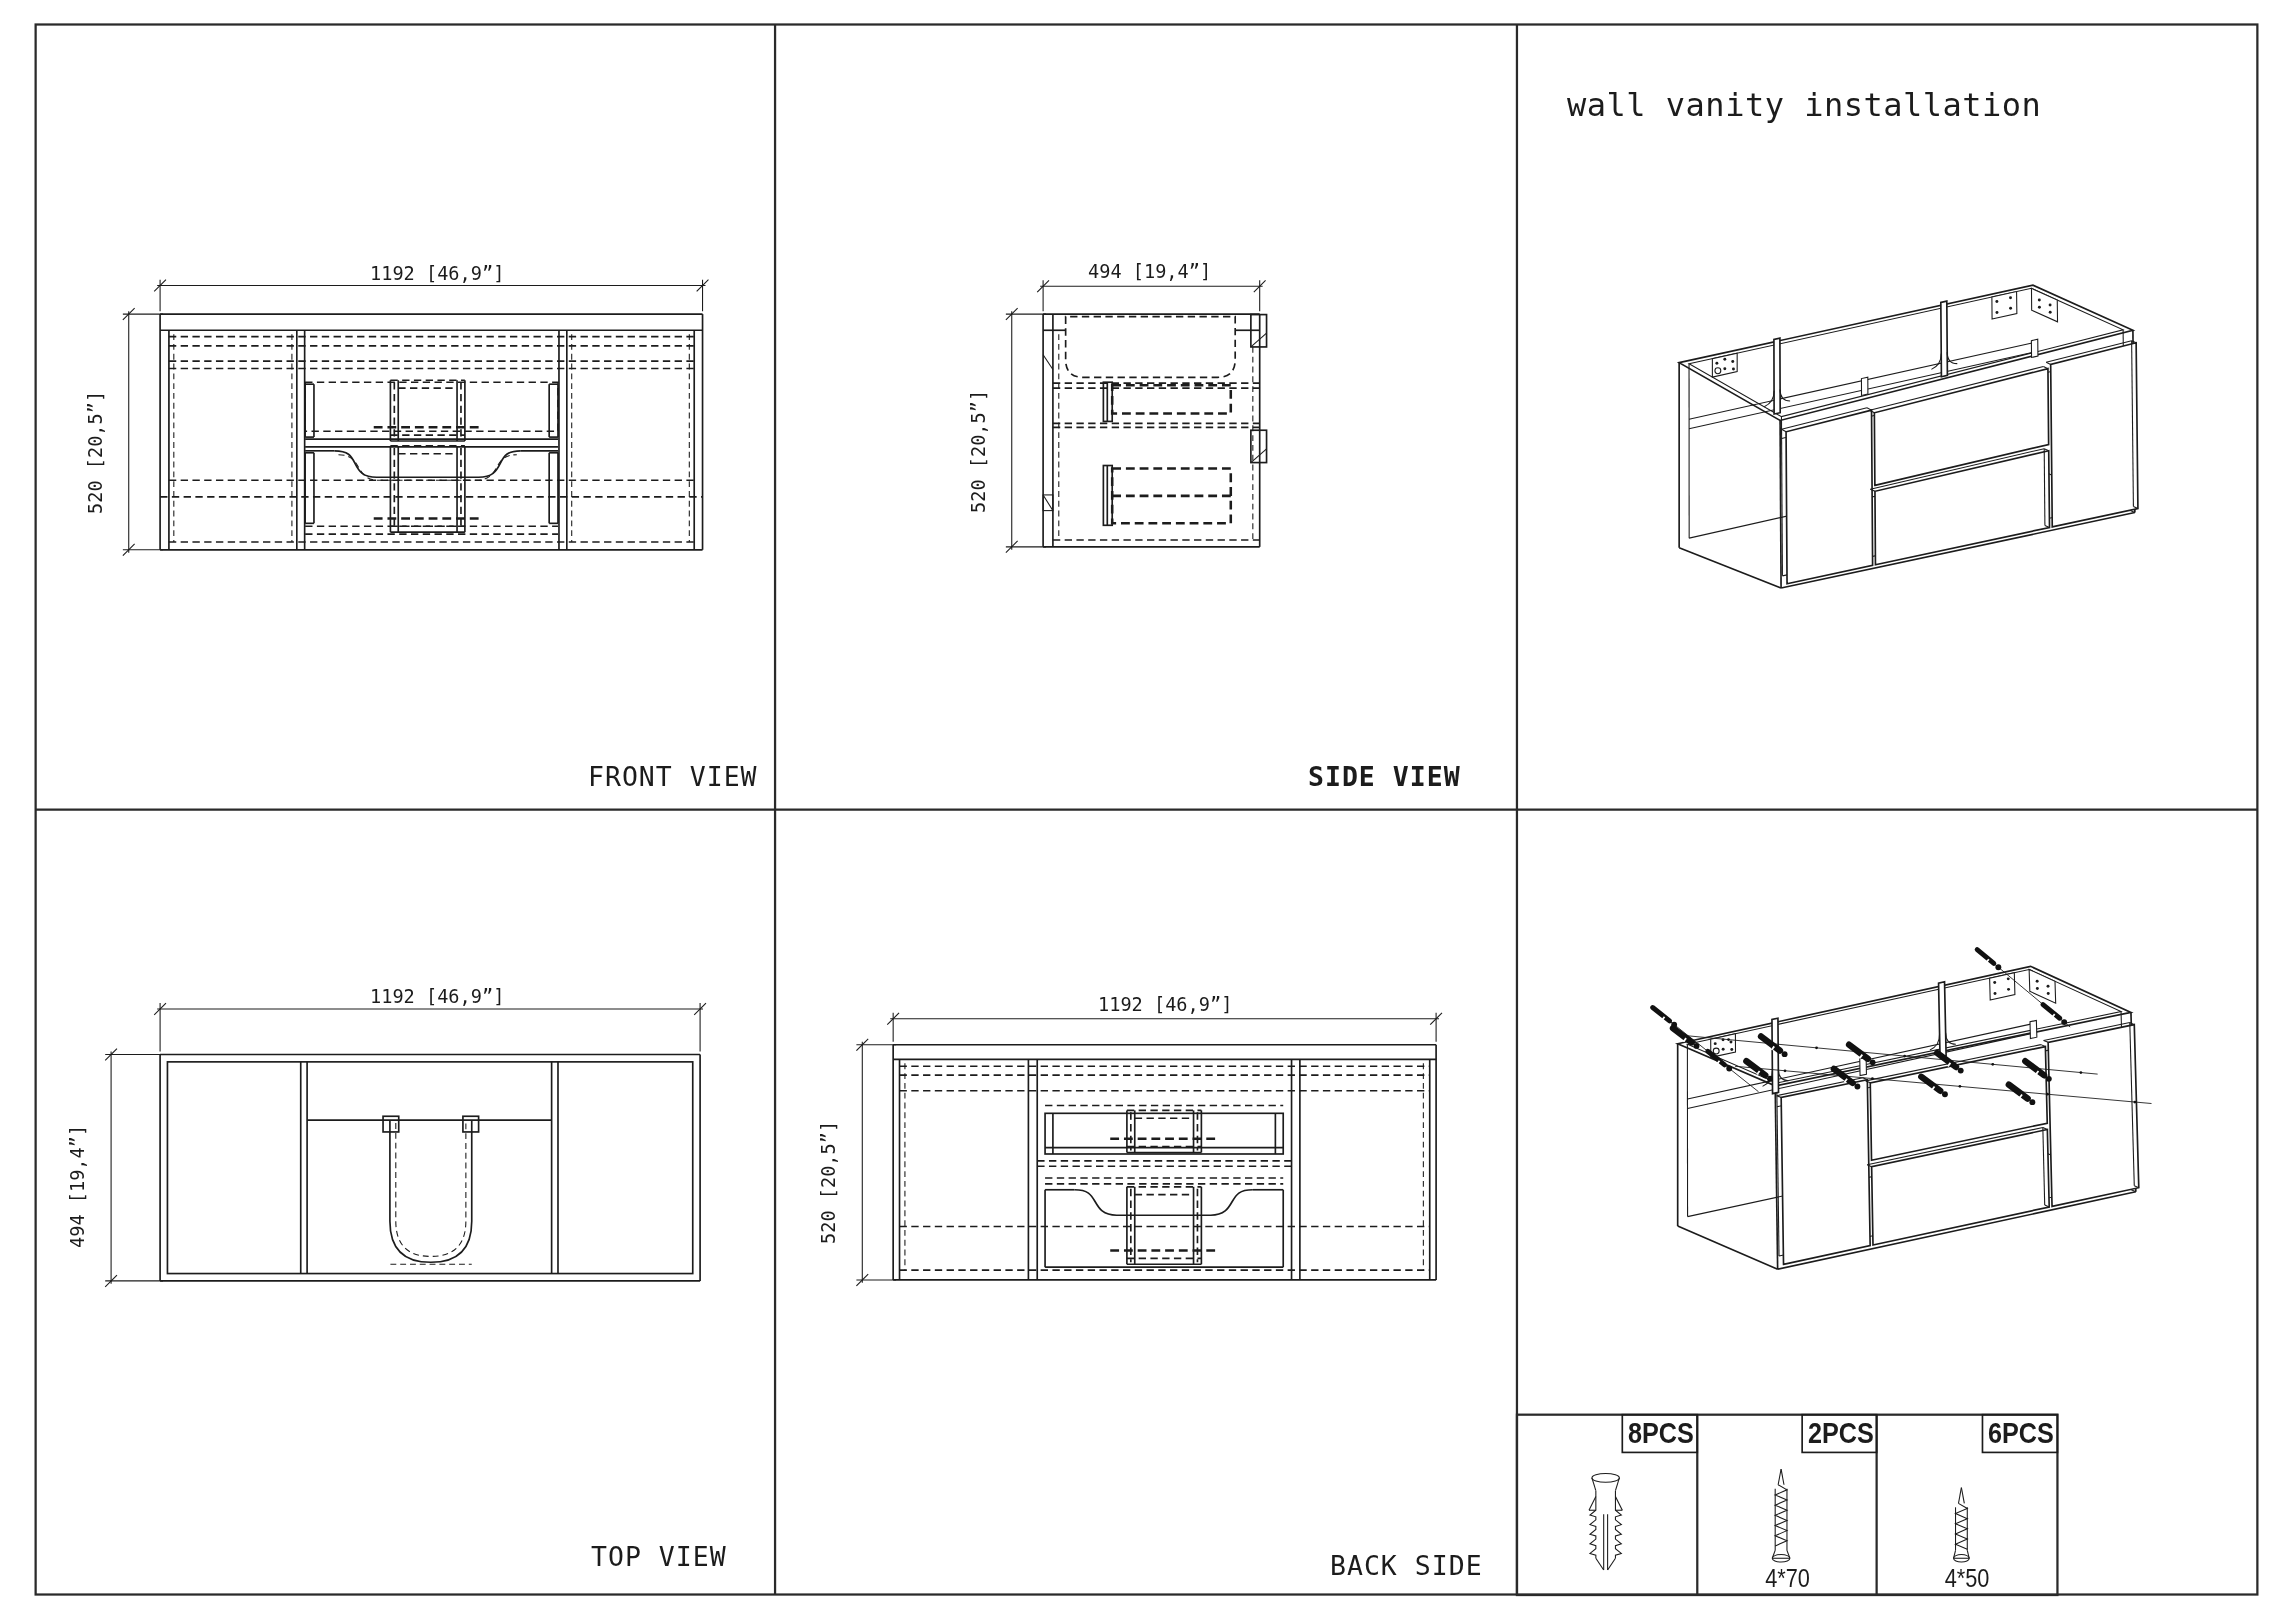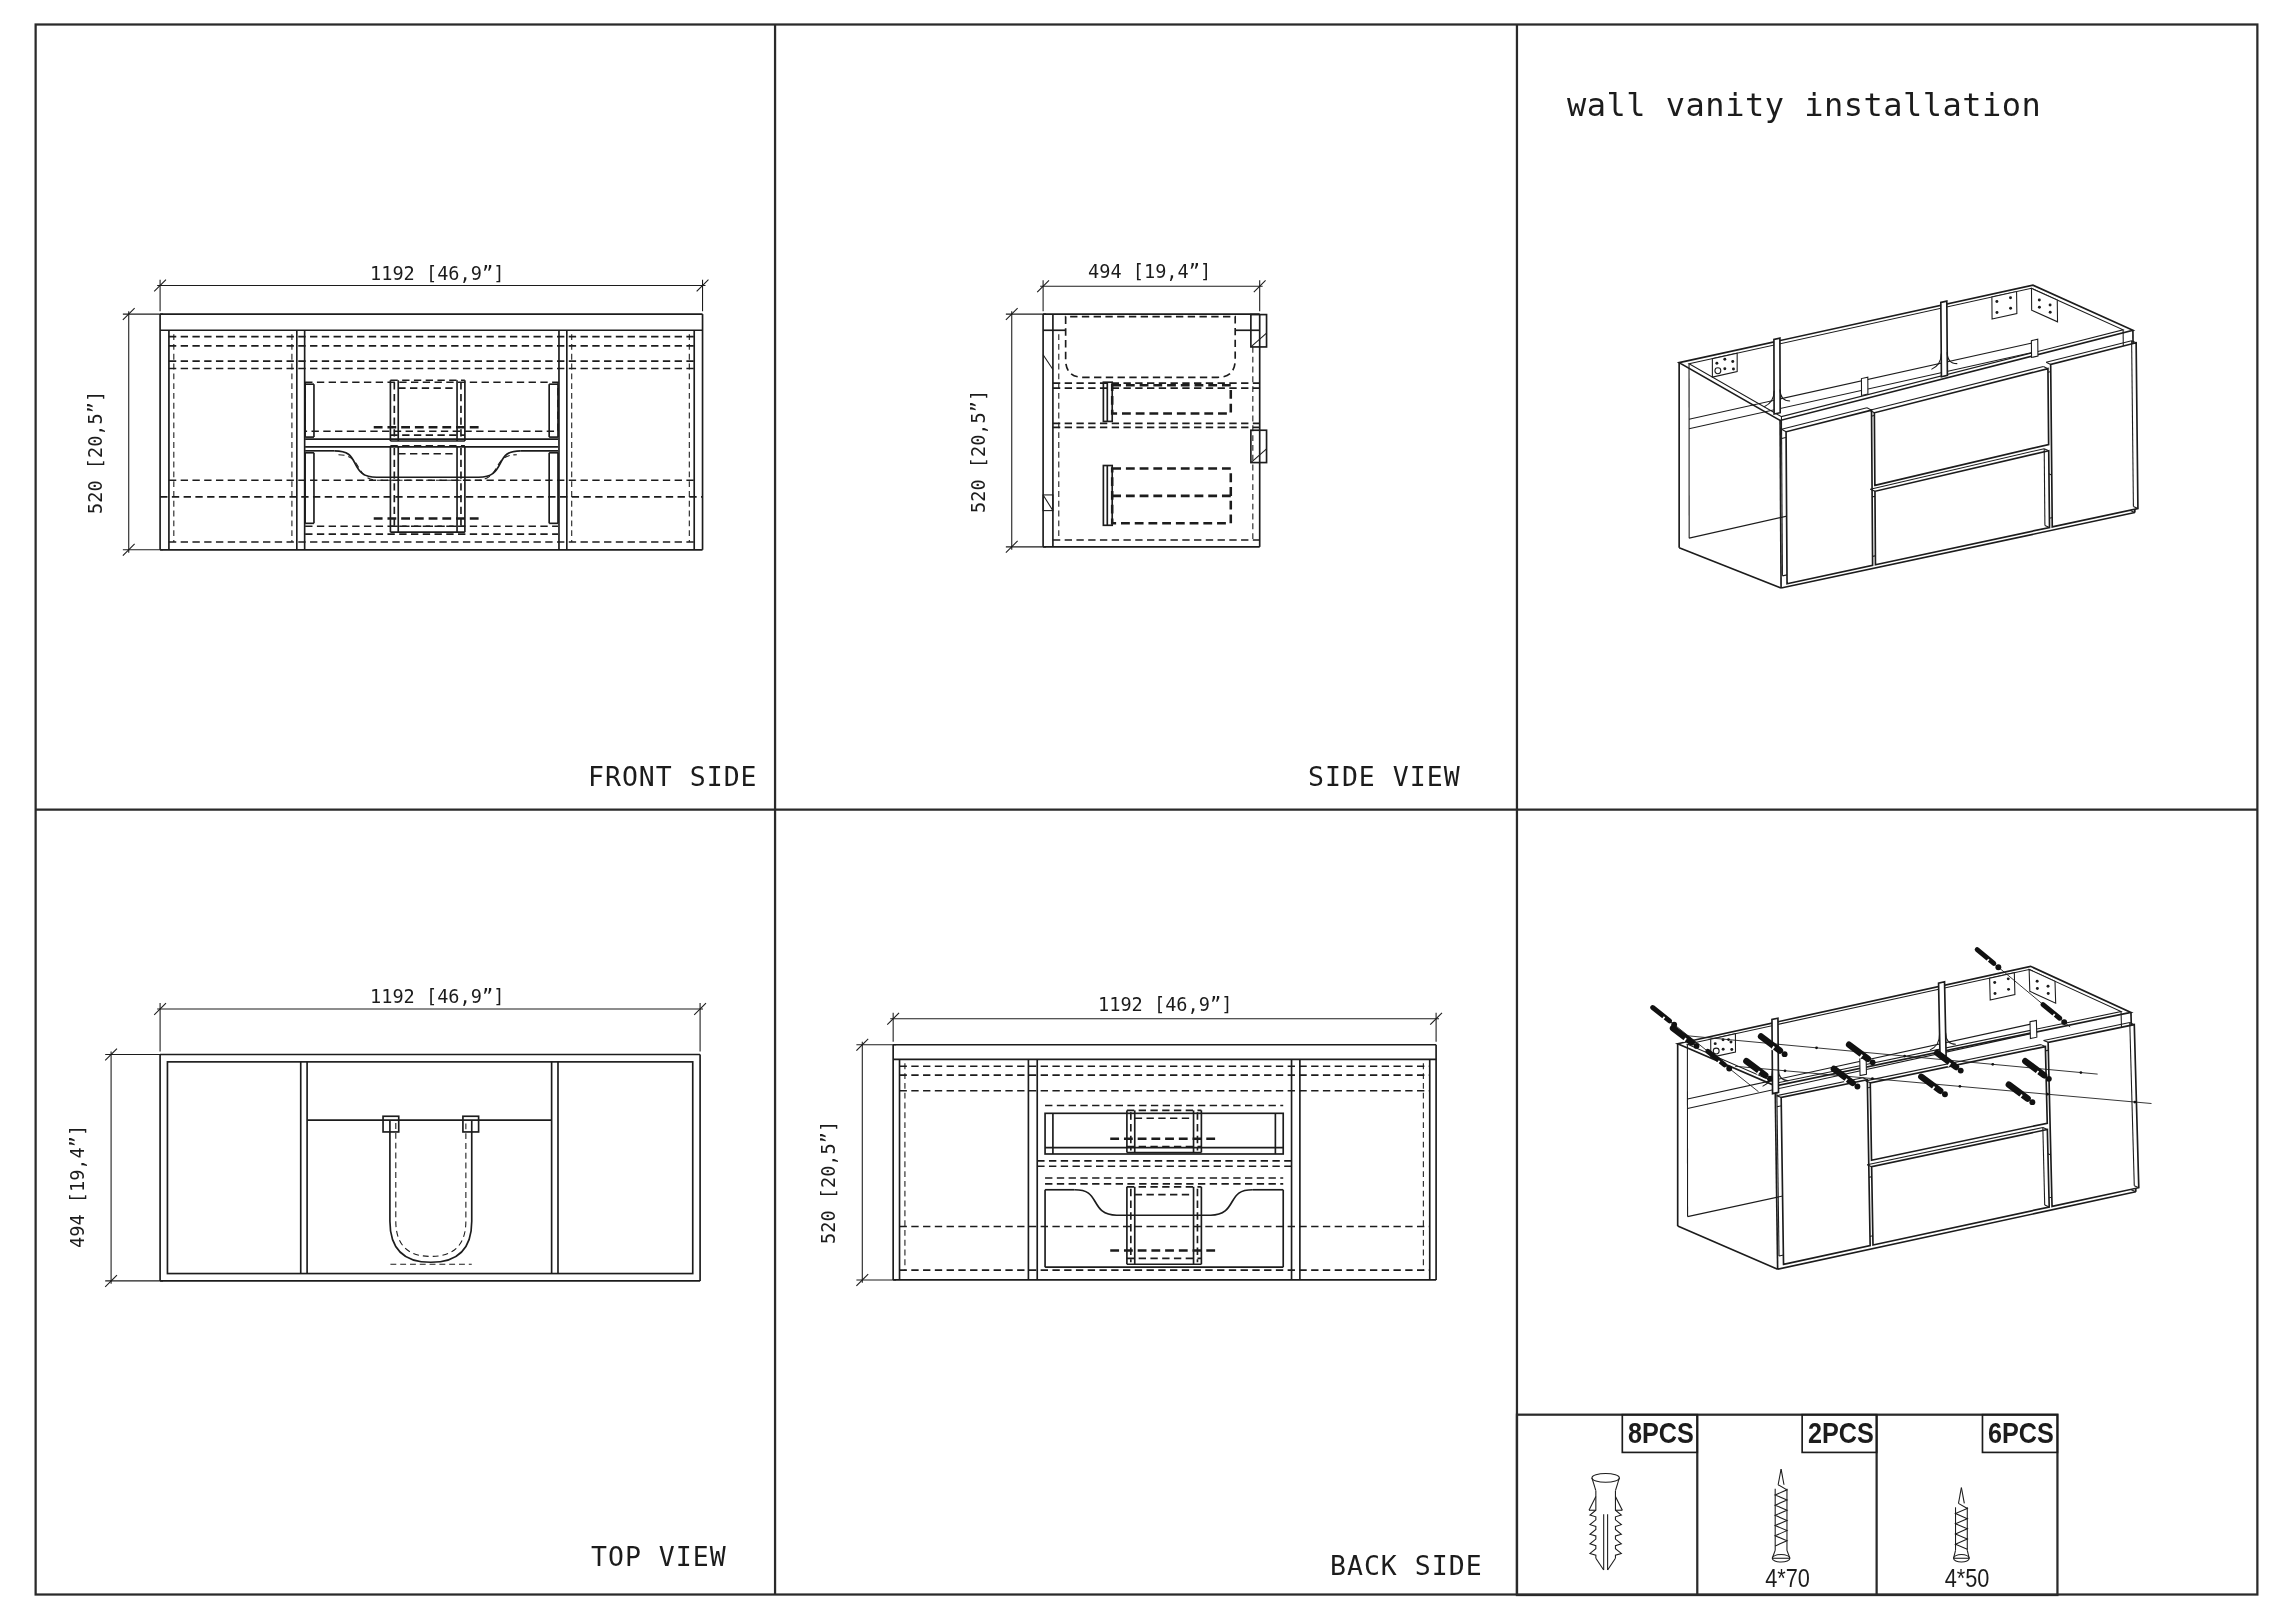--- a/index.html
+++ b/index.html
@@ -476,27 +476,27 @@
 <line class="sthin" x1="1995.0" y1="1582.0" x2="1993.0" y2="1590.0"></line>
 <line class="sthin" x1="2007.0" y1="1582.0" x2="2009.0" y2="1590.0"></line>
 <ellipse class="sthin" cx="2001" cy="1590" rx="8" ry="3.8" fill="none"></ellipse>
 <line class="sthin" x1="1993.0" y1="1590.0" x2="2009.0" y2="1590.0"></line>
 </g>
   </svg>
 
   <div class="cell">
     <div class="dim" style="left:370px; top:263px;">1192 [46,9”]</div>
     <div class="dim dimv" style="left:106px; top:493px;">520 [20,5”]</div>
-    <div class="lbl" style="left:588px; top:761px;">FRONT SIDE</div>
+    <div class="lbl" style="left:588px; top:761px;">FRONT VIEW</div>
   </div>
 
   <div class="cell">
     <div class="dim" style="left:1088px; top:261px;">494 [19,4”]</div>
     <div class="dim dimv" style="left:989px; top:492px;">520 [20,5”]</div>
-    <div class="lbl" style="left:1308px; top:761px;">SIDE VIEW</div>
+    <div class="lbl" style="left:1308px; top:761px;font-weight:bold;">SIDE VIEW</div>
   </div>
 
   <div class="cell">
     <div class="dim" style="left:370px; top:986px;">1192 [46,9”]</div>
     <div class="dim dimv" style="left:88px; top:1227px;">494 [19,4”]</div>
     <div class="lbl" style="left:591px; top:1541px;">TOP VIEW</div>
   </div>
 
   <div class="cell">
     <div class="dim" style="left:1098px; top:994px;">1192 [46,9”]</div>

